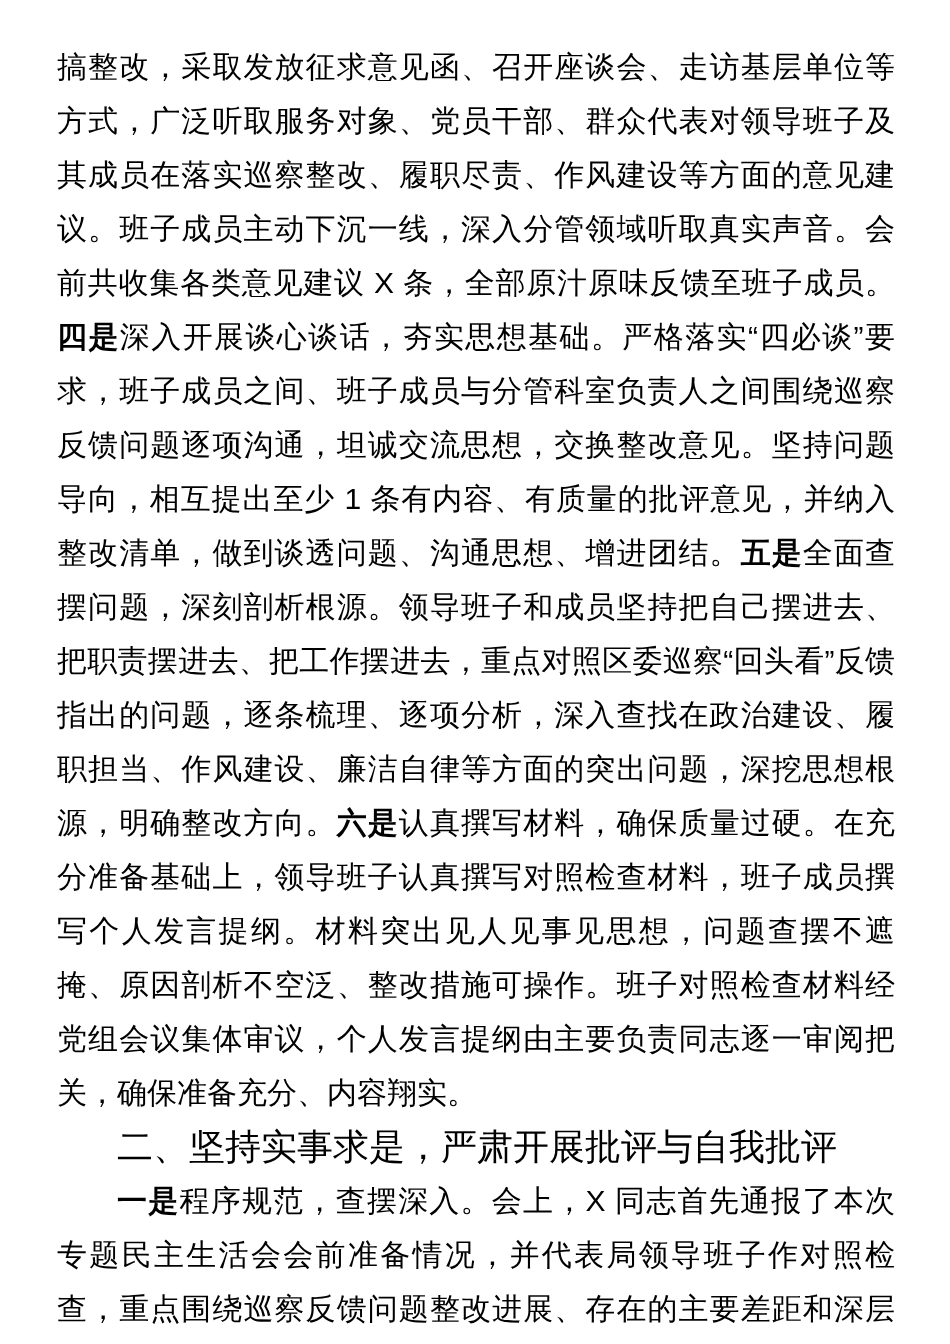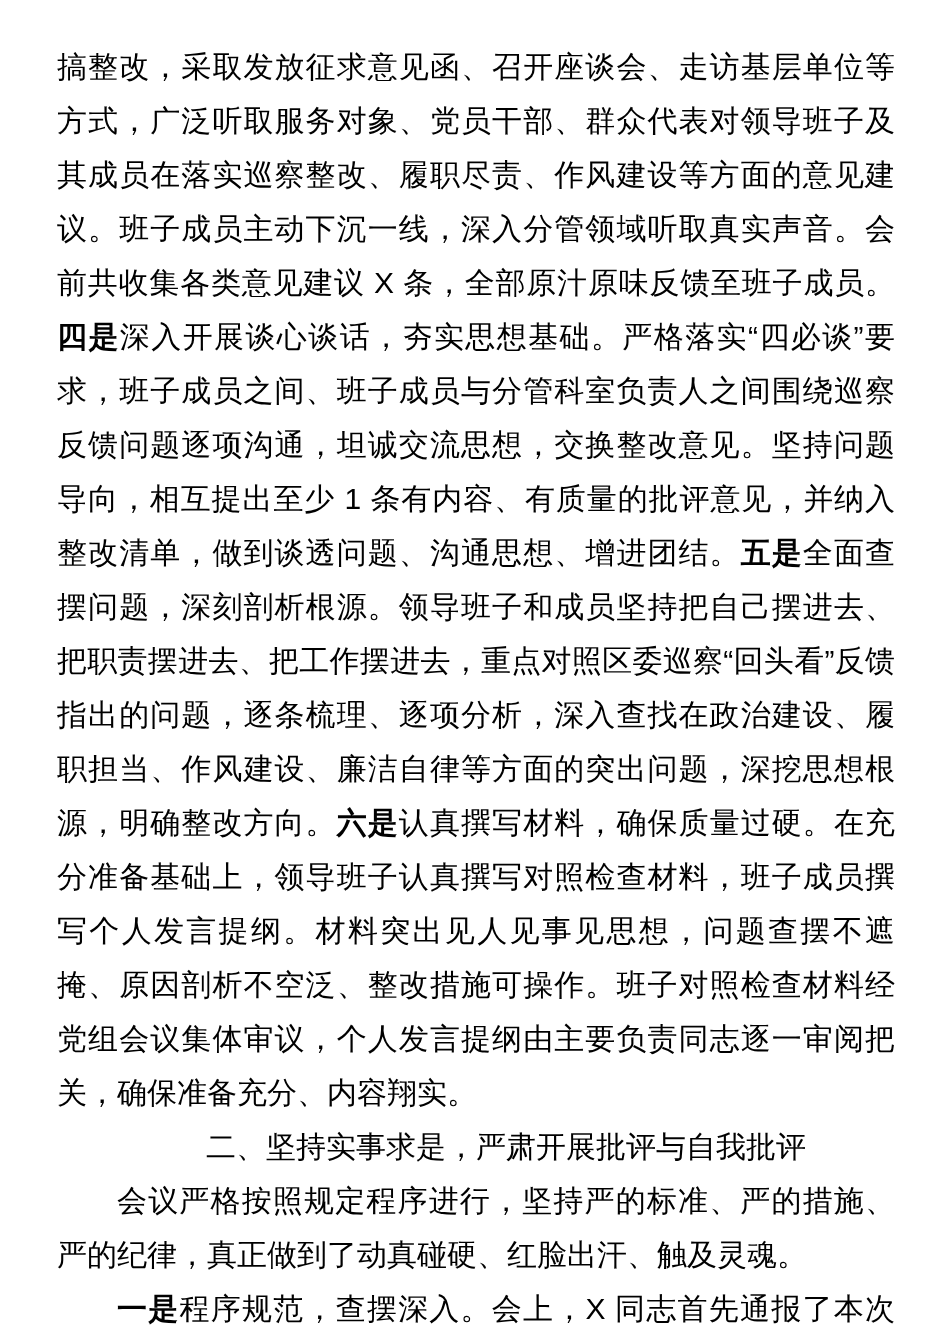--- a/index.html
+++ b/index.html
@@ -43,30 +43,29 @@
     text-indent: 60px;
   }
   .para.cont {
     text-indent: 0;
   }
   .b {
     font-weight: bold;
   }
   
   .heading {
-    font-size: 30px;
+    font-size: 36px;
     line-height: 54px;
     text-indent: 60px;
     margin: 0;
-    text-align: center;
+    text-align: left;
   }
 </style>
 </head>
 <body>
 
 <div id="page">
   <div id="doc-body">
       <p class="para cont"><span>搞整改，采取发放征求意见函、召开座谈会、走访基层单位等方式，广泛听取服务对象、党员干部、群众代表对领导班子及其成员在落实巡察整改、履职尽责、作风建设等方面的意见建议。班子成员主动下沉一线，深入分管领域听取真实声音。会前共收集各类意见建议 X 条，全部原汁原味反馈至班子成员。</span><span class="b">四是</span><span>深入开展谈心谈话，夯实思想基础。严格落实“四必谈”要求，班子成员之间、班子成员与分管科室负责人之间围绕巡察反馈问题逐项沟通，坦诚交流思想，交换整改意见。坚持问题导向，相互提出至少 1 条有内容、有质量的批评意见，并纳入整改清单，做到谈透问题、沟通思想、增进团结。</span><span class="b">五是</span><span>全面查摆问题，深刻剖析根源。领导班子和成员坚持把自己摆进去、把职责摆进去、把工作摆进去，重点对照区委巡察“回头看”反馈指出的问题，逐条梳理、逐项分析，深入查找在政治建设、履职担当、作风建设、廉洁自律等方面的突出问题，深挖思想根源，明确整改方向。</span><span class="b">六是</span><span>认真撰写材料，确保质量过硬。在充分准备基础上，领导班子认真撰写对照检查材料，班子成员撰写个人发言提纲。材料突出见人见事见思想，问题查摆不遮掩、原因剖析不空泛、整改措施可操作。班子对照检查材料经党组会议集体审议，个人发言提纲由主要负责同志逐一审阅把关，确保准备充分、内容翔实。</span></p>
       <p class="heading"><span>二、坚持实事求是，严肃开展批评与自我批评</span></p>
-      <p class="para indent"><span>会议严格按照规定程序进行，坚持严的标准、严的措施、严的纪律，真正做到了动真碰硬、红脸出汗、触及灵魂。</span></p>
       <p class="para indent"><span class="b">一是</span><span>程序规范，查摆深入。会上，X 同志首先通报了本次专题民主生活会会前准备情况，并代表局领导班子作对照检查，重点围绕巡察反馈问题整改进展、存在的主要差距和深层次原因进行深刻剖析，提出下一步整改方向和具体举措。随后，党组成员依次进行个人对照检查发言，紧扣主题，聚焦</span></p>
     </div>
 </div>
 
 </body></html>

